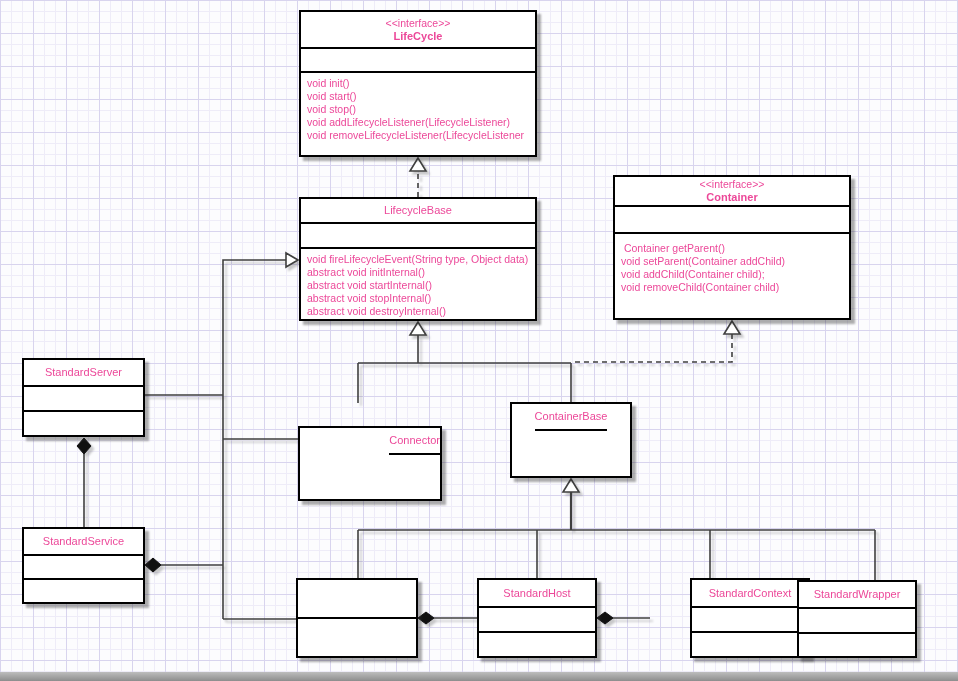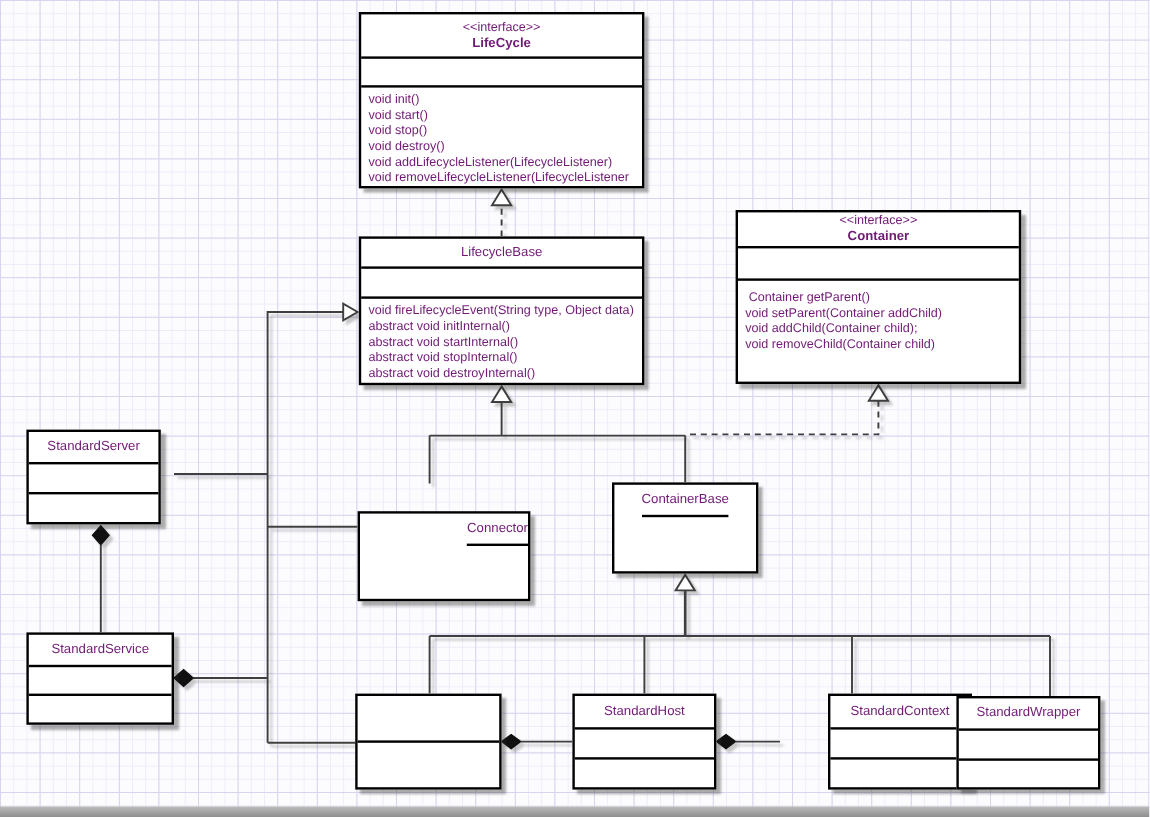--- a/index.html
+++ b/index.html
@@ -33,21 +33,21 @@
   .dia { fill: #101010; stroke: #101010; }
 
   .uml-box {
     position: absolute;
     box-sizing: border-box;
     background: #ffffff;
     border: 2px solid #000000;
     box-shadow: 4px 4px 2px rgba(40,40,40,0.38);
     display: flex;
     flex-direction: column;
-    color: #701a75;
+    color: #ec4899;
   }
   .title {
     box-sizing: border-box;
     border-bottom: 2px solid #000;
     display: flex;
     flex-direction: column;
     align-items: center;
     justify-content: center;
     text-align: center;
     font-size: 11px;
@@ -143,21 +143,20 @@
   <div class="uml-box" style="left:299px;top:10px;width:238px;height:147px;">
     <div class="title" style="height:37px">
       <div class="stereo">&lt;&lt;interface&gt;&gt;</div>
       <div class="cname bold">LifeCycle</div>
     </div>
     <div class="attrs" style="height:24px"></div>
     <div class="methods">
       <div class="method">void init()</div>
       <div class="method">void start()</div>
       <div class="method">void stop()</div>
-      <div class="method">void destroy()</div>
       <div class="method">void addLifecycleListener(LifecycleListener)</div>
       <div class="method">void removeLifecycleListener(LifecycleListener</div>
     </div>
   </div>
 
   <div class="uml-box" style="left:299px;top:197px;width:238px;height:124px;">
     <div class="title" style="height:25px">
       <div class="cname">LifecycleBase</div>
     </div>
     <div class="attrs" style="height:25px"></div>
@@ -177,21 +176,21 @@
     </div>
     <div class="attrs" style="height:27px"></div>
     <div class="methods" style="padding-top:8px">
       <div class="method"> Container getParent()</div>
       <div class="method">void setParent(Container addChild)</div>
       <div class="method">void addChild(Container child);</div>
       <div class="method">void removeChild(Container child)</div>
     </div>
   </div>
 
-  <div class="uml-box" style="left:22px;top:358px;width:112px;height:79px;">
+  <div class="uml-box" style="left:22px;top:358px;width:123px;height:79px;">
     <div class="title" style="height:27px">
       <div class="cname">StandardServer</div>
     </div>
     <div class="comp2"></div>
     <div class="comp2"></div>
   </div>
 
   <div class="uml-box" style="left:22px;top:527px;width:123px;height:77px;">
     <div class="title" style="height:27px">
       <div class="cname">StandardService</div>

